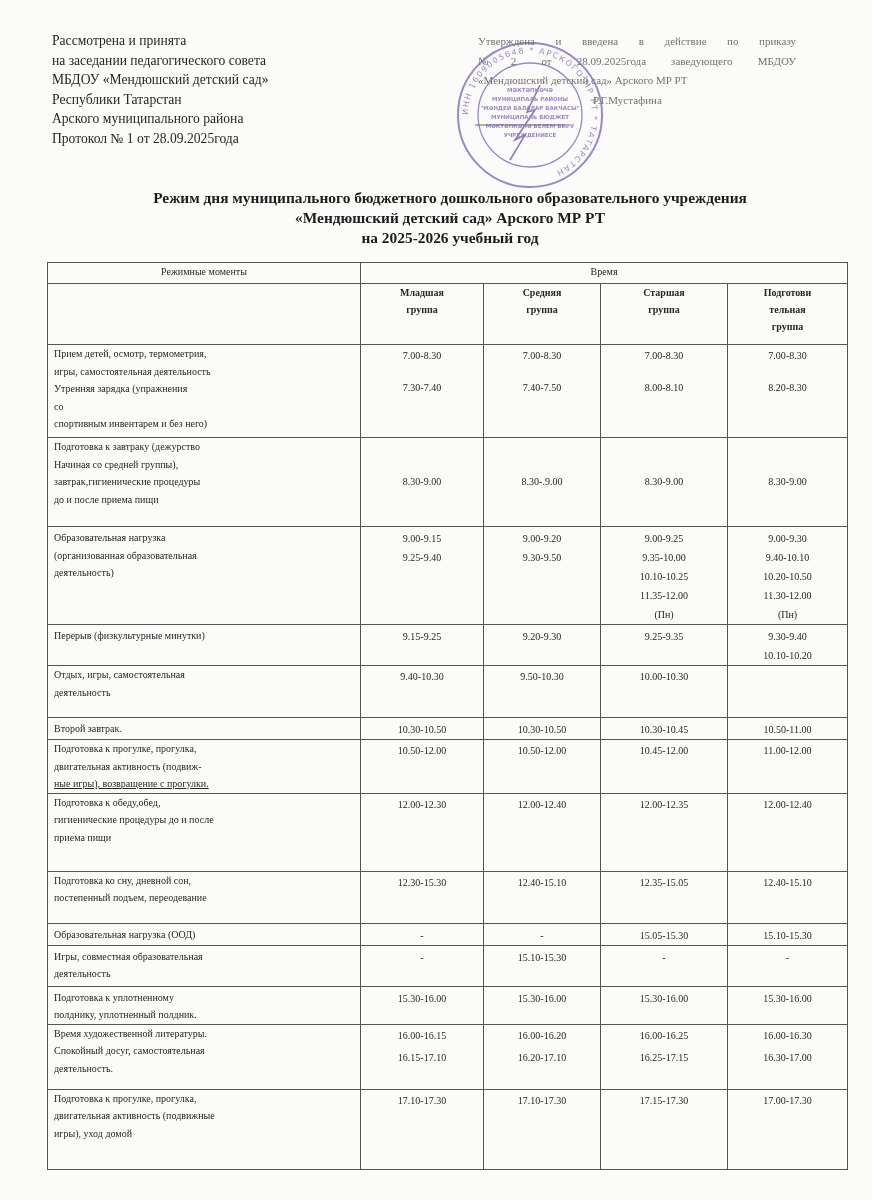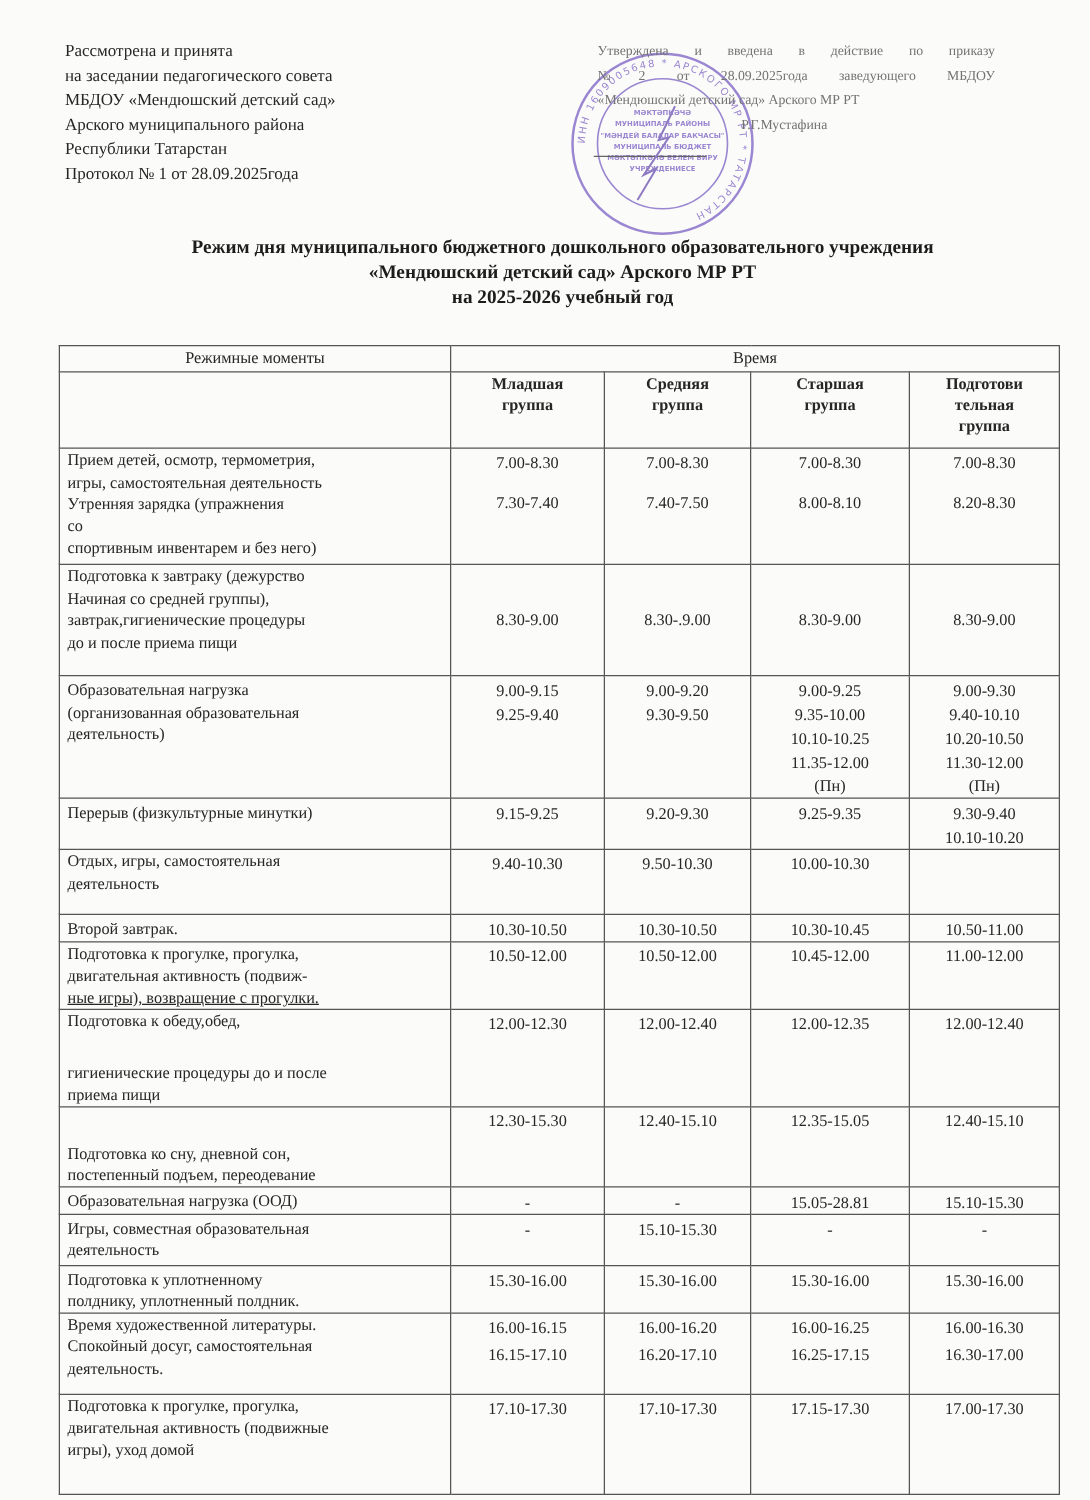--- a/index.html
+++ b/index.html
@@ -20,22 +20,22 @@
   .stamp {
     position: absolute; left: 455px; top: 40px; width: 150px; height: 150px;
     pointer-events: none; opacity: 0.75;
   }
   .doc-title {
     position: absolute; left: 60px; width: 780px; top: 188px; text-align: center;
     font-weight: bold; font-size: 15.4px; line-height: 20px; color: #1c1c1c;
   }
   .doc-title div { white-space: nowrap; }
   table.schedule {
-    position: absolute; left: 47px; top: 276px; width: 800px; border-collapse: collapse;
-    font-size: 13px; line-height: 17.5px; color: #262626; table-layout: fixed;
+    position: absolute; left: 47px; top: 262px; width: 800px; border-collapse: collapse;
+    font-size: 10px; line-height: 17.5px; color: #262626; table-layout: fixed;
   }
   table.schedule td, table.schedule th {
     border: 1px solid #555; padding: 0 6px; vertical-align: top;
   }
   th.moments-head { font-weight: normal; text-align: center; height: 20px; vertical-align: middle; }
   th.time-head { font-weight: normal; text-align: center; height: 20px; vertical-align: middle; }
   th.group-head { font-weight: bold; text-align: center; vertical-align: top; padding-top: 6px; height: 60px; line-height: 17px; }
   td.activity { text-align: justify; padding-top: 6px; }
   td.time { text-align: center; padding-top: 6px; line-height: 22px; }
   td.time.mid { vertical-align: middle; padding-top: 0; }
@@ -43,22 +43,22 @@
   .time-line { display: block; white-space: nowrap; }
   .gap { display: block; height: 10px; }
 </style>
 </head>
 <body>
 
 <div class="approval-left">
   <div>Рассмотрена и принята</div>
   <div>на заседании  педагогического совета</div>
   <div>МБДОУ «Мендюшский детский сад»</div>
+  <div>Республики Татарстан</div>
   <div>Арского муниципального района</div>
-  <div>Республики Татарстан</div>
   <div>Протокол № 1 от 28.09.2025года</div>
 </div>
 
 <svg class="stamp" viewBox="0 0 150 150">
   <defs>
     <path id="ringPath" d="M75,75 m-62,0 a62,62 0 1,1 124,0 a62,62 0 1,1 -124,0"></path>
   </defs>
   <circle cx="75" cy="75" r="72" fill="none" stroke="#7a5fc4" stroke-width="2"></circle>
   <circle cx="75" cy="75" r="52" fill="none" stroke="#7a5fc4" stroke-width="1.3"></circle>
   <text font-size="8" fill="#7a5fc4" font-family="DejaVu Sans, sans-serif" letter-spacing="1.5">
@@ -268,39 +268,39 @@
         <td class="time">
           <span class="time-line">10.45-12.00</span>
         </td>
         <td class="time">
           <span class="time-line">11.00-12.00</span>
         </td>
       </tr>
       <tr style="height: 78px;">
         <td class="activity">
           <span class="time-line" style="white-space: normal;">Подготовка к обеду,обед,</span>
-          <span class="time-line" style="white-space: normal; margin-top: 24px;">гигиенические процедуры до и после</span>
+          <span class="time-line" style="white-space: normal;">гигиенические процедуры до и после</span>
           <span class="time-line" style="white-space: normal;">приема пищи</span>
         </td>
         <td class="time">
           <span class="time-line">12.00-12.30</span>
         </td>
         <td class="time">
           <span class="time-line">12.00-12.40</span>
         </td>
         <td class="time">
           <span class="time-line">12.00-12.35</span>
         </td>
         <td class="time">
           <span class="time-line">12.00-12.40</span>
         </td>
       </tr>
       <tr style="height: 52px;">
         <td class="activity">
-          <span class="time-line" style="white-space: normal; margin-top: 28px;">Подготовка ко сну, дневной сон,</span>
+          <span class="time-line" style="white-space: normal;">Подготовка ко сну, дневной сон,</span>
           <span class="time-line" style="white-space: normal;">постепенный подъем, переодевание</span>
         </td>
         <td class="time">
           <span class="time-line">12.30-15.30</span>
         </td>
         <td class="time">
           <span class="time-line">12.40-15.10</span>
         </td>
         <td class="time">
           <span class="time-line">12.35-15.05</span>
@@ -313,21 +313,21 @@
         <td class="activity" style="padding-top: 2px;">
           <span class="time-line" style="white-space: normal;">Образовательная нагрузка (ООД)</span>
         </td>
         <td class="time tight">
           <span class="time-line">-</span>
         </td>
         <td class="time tight">
           <span class="time-line">-</span>
         </td>
         <td class="time tight">
-          <span class="time-line">15.05-28.81</span>
+          <span class="time-line">15.05-15.30</span>
         </td>
         <td class="time tight">
           <span class="time-line">15.10-15.30</span>
         </td>
       </tr>
       <tr style="height: 41px;">
         <td class="activity" style="padding-top: 2px;">
           <span class="time-line" style="white-space: normal;">Игры, совместная образовательная</span>
           <span class="time-line" style="white-space: normal;">деятельность</span>
         </td>

